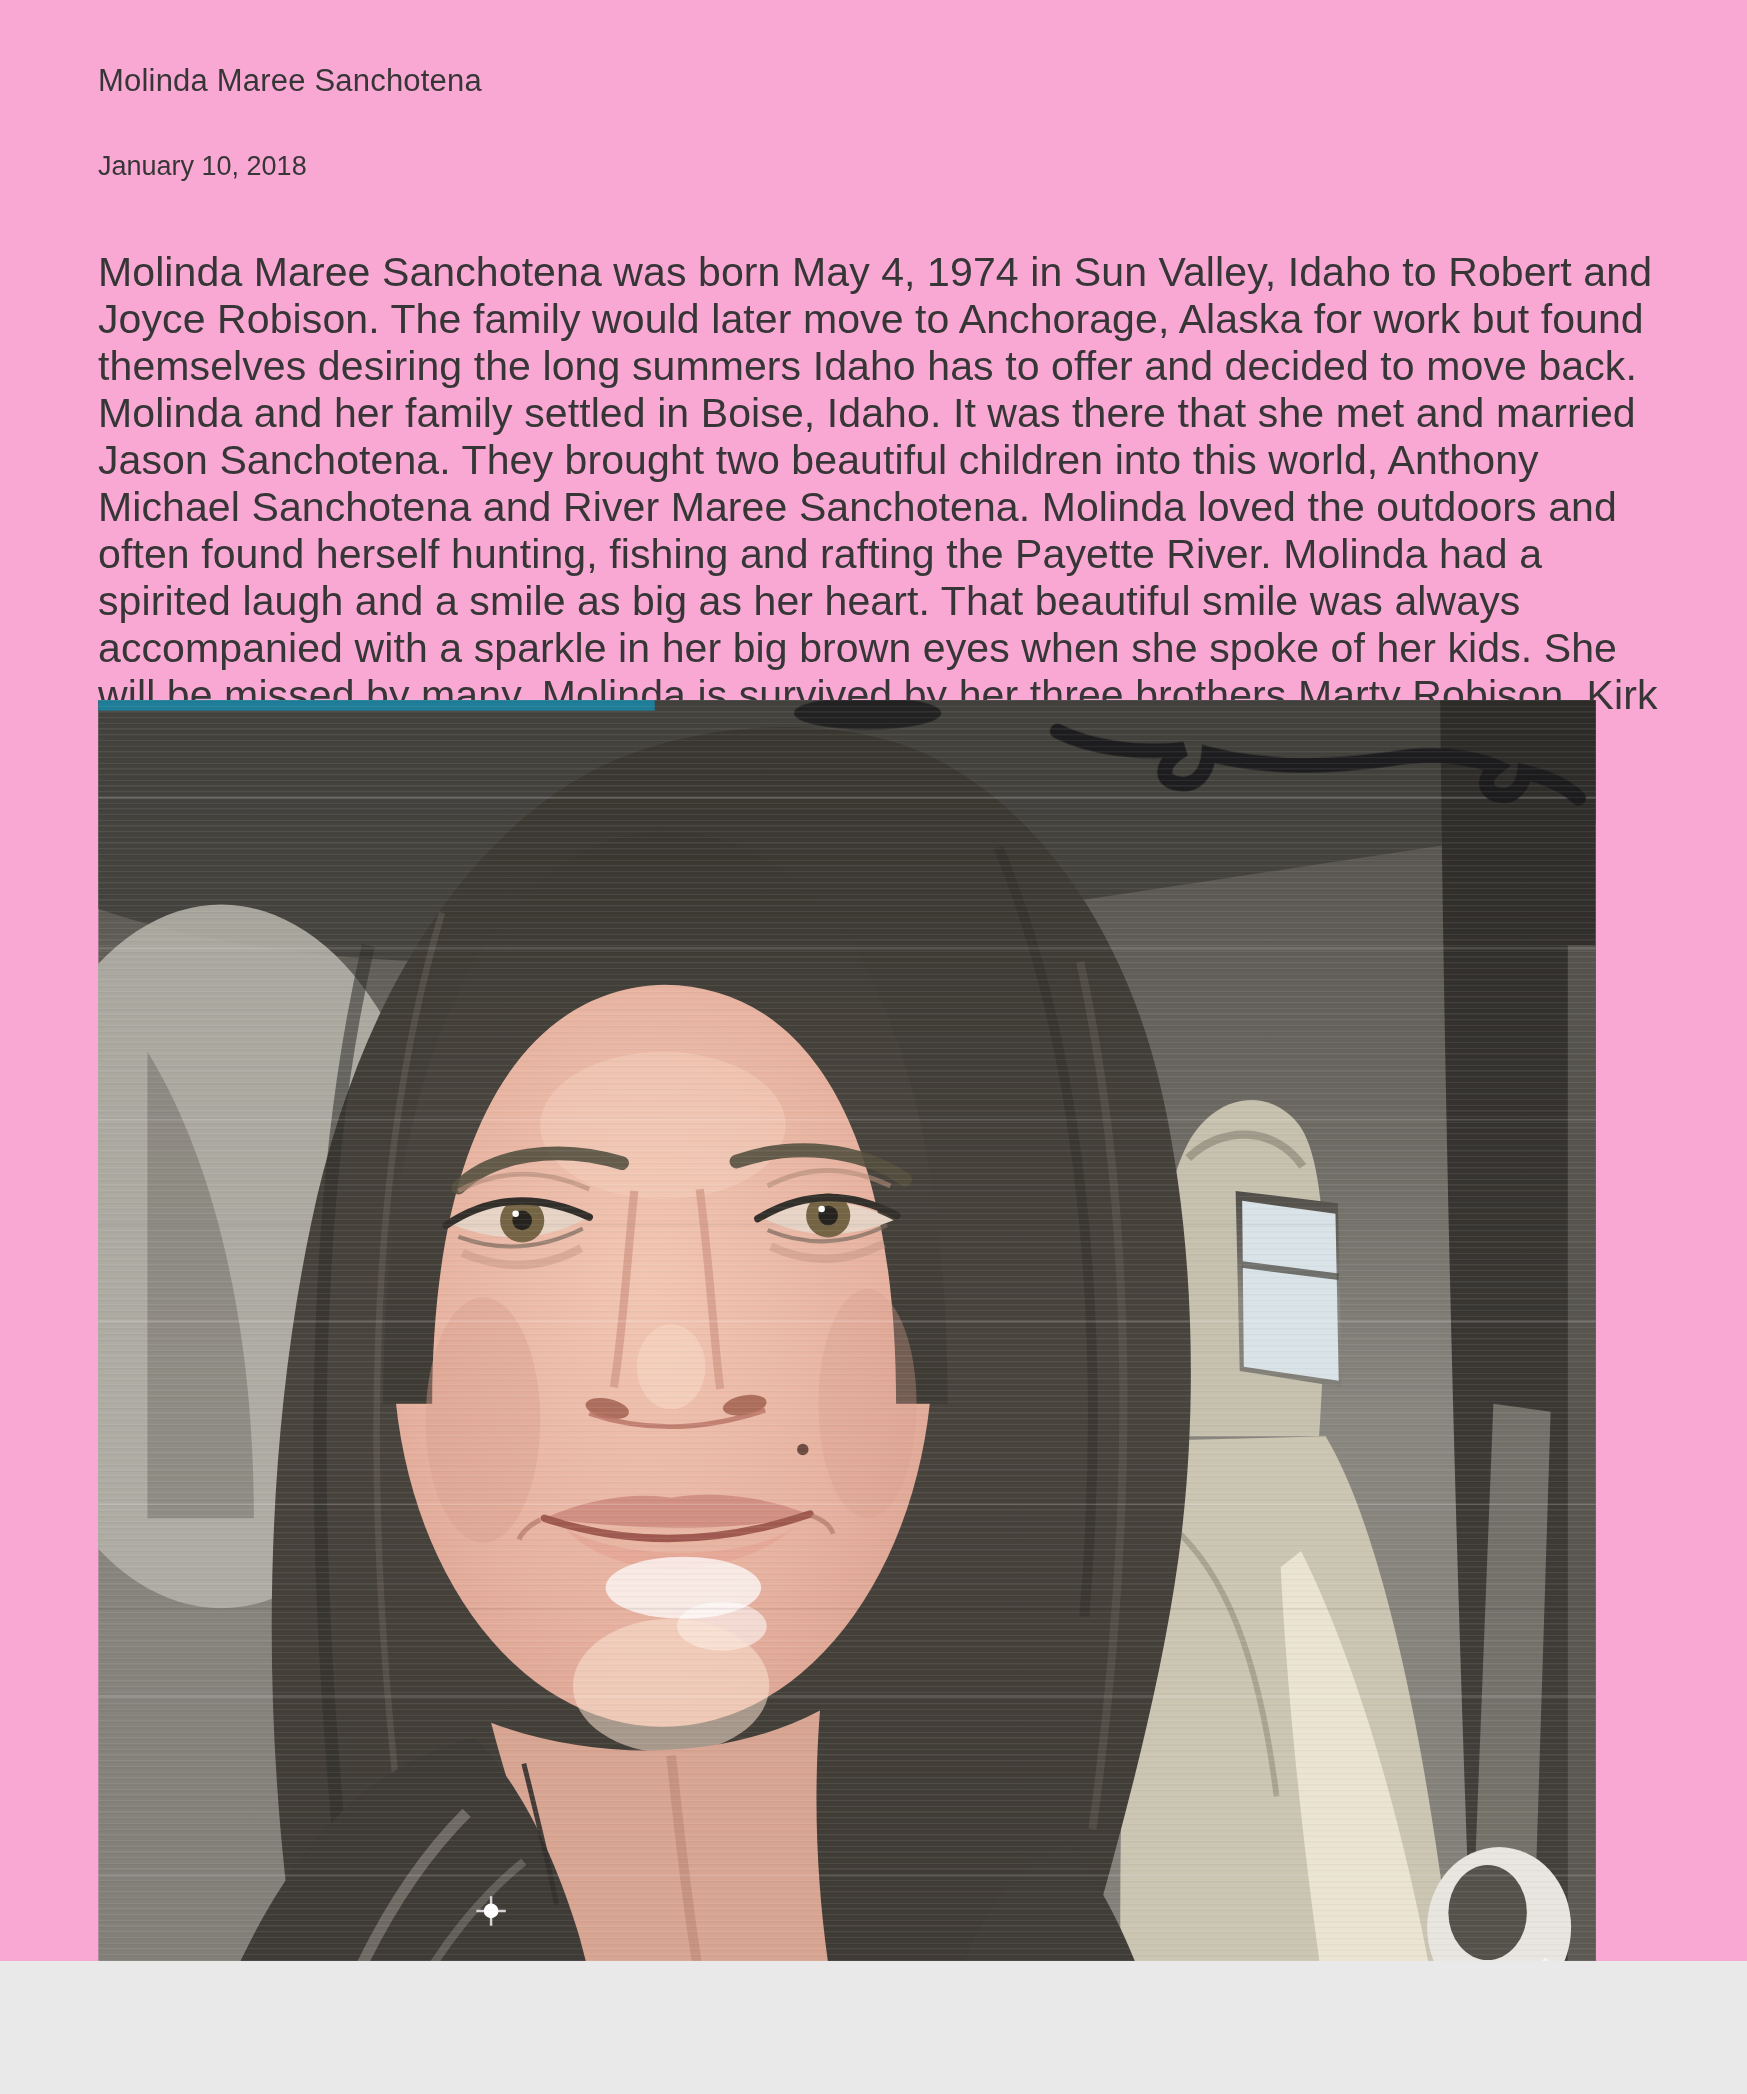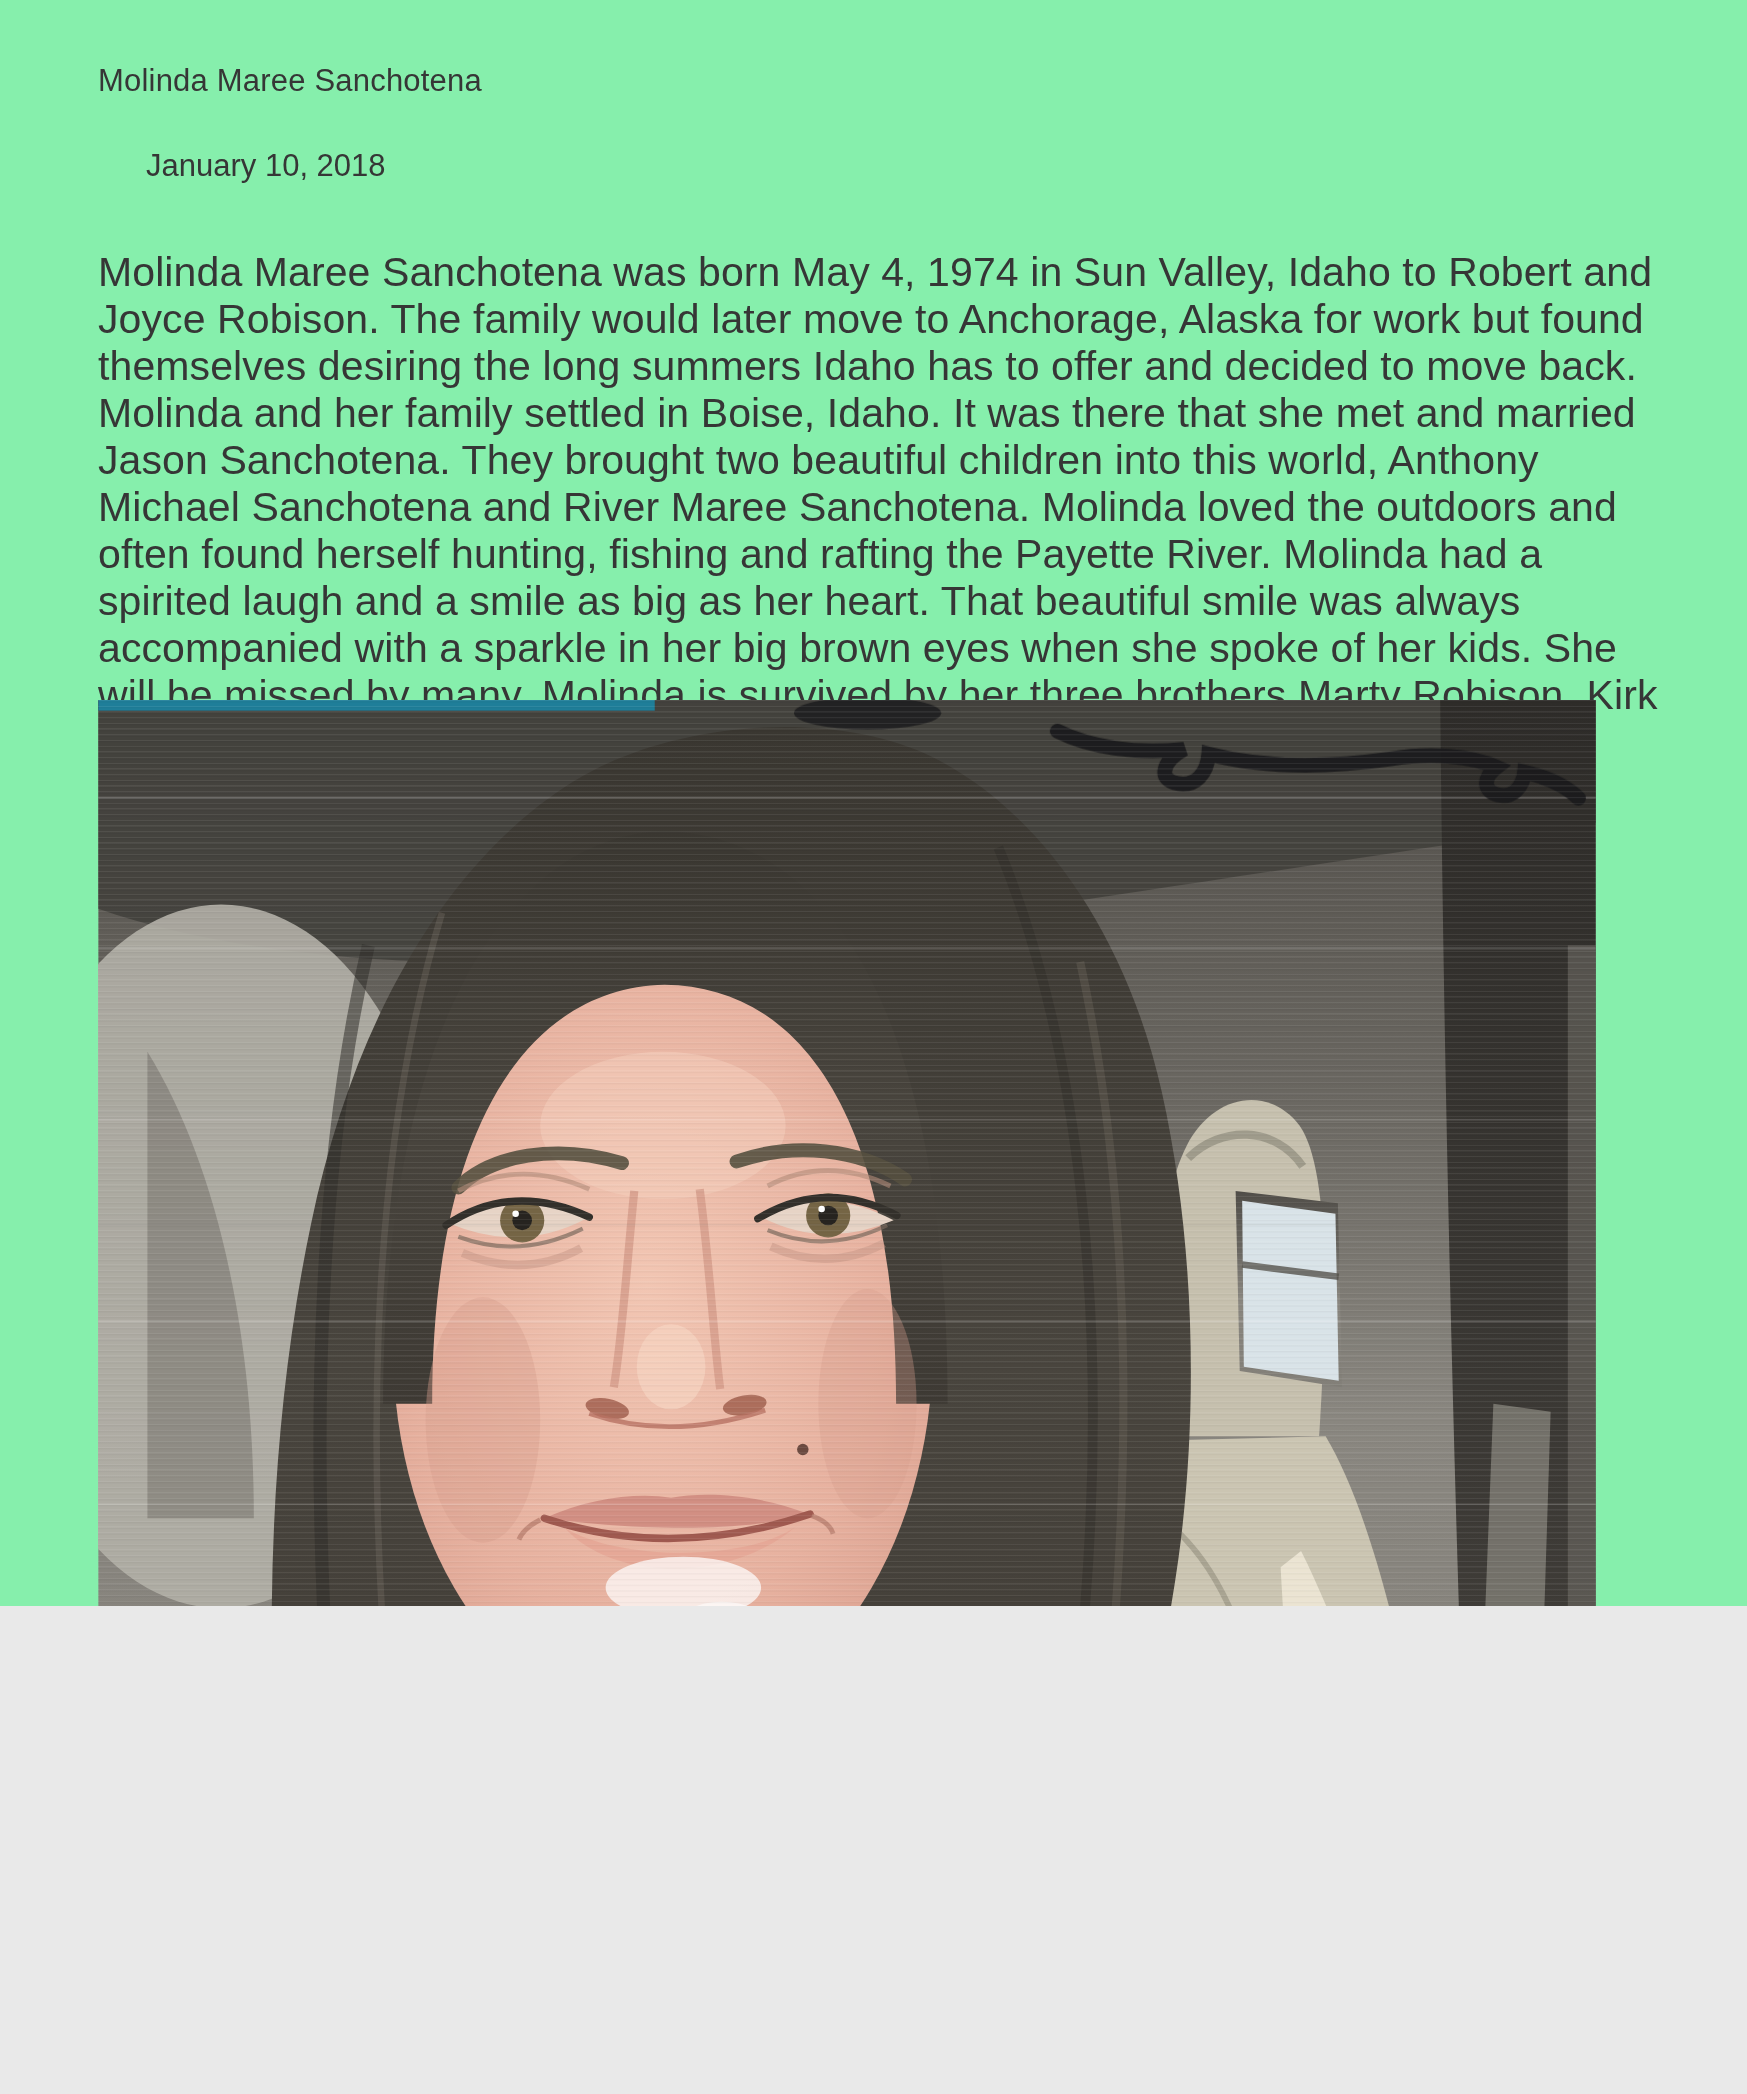--- a/index.html
+++ b/index.html
@@ -1,30 +1,30 @@
 <!DOCTYPE html>
 <html style="font-size:13px"><head>
 <meta charset="utf-8">
 <style>
   html,body{margin:0;padding:0;background:#e9e9e9;}
   .page{
     position:relative;
-    width:1747px;height:1606px;
-    background:#86efac;
+    width:1747px;height:1961px;
+    background:#f9a8d4;
     overflow:hidden;
     font-family:"Liberation Sans", sans-serif;
     color:#363636;
   }
   .doc-title{
     position:absolute;left:98px;top:62px;
     font-size:31px;line-height:38px;font-weight:400;letter-spacing:0.2px;
   }
   .doc-date{
     position:absolute;left:98px;top:147px;
-    font-size:31px;line-height:38px;font-weight:400;margin-left:48px;
+    font-size:27px;line-height:38px;font-weight:400;
   }
   .doc-body{
     position:absolute;left:98px;top:208px;width:1573px;
     font-size:41px;line-height:47px;font-weight:400;
     text-align:left;letter-spacing:0.1px;
   }
   .photo{
     position:absolute;left:98px;top:700px;width:1498px;height:1305px;
     overflow:hidden;
   }

